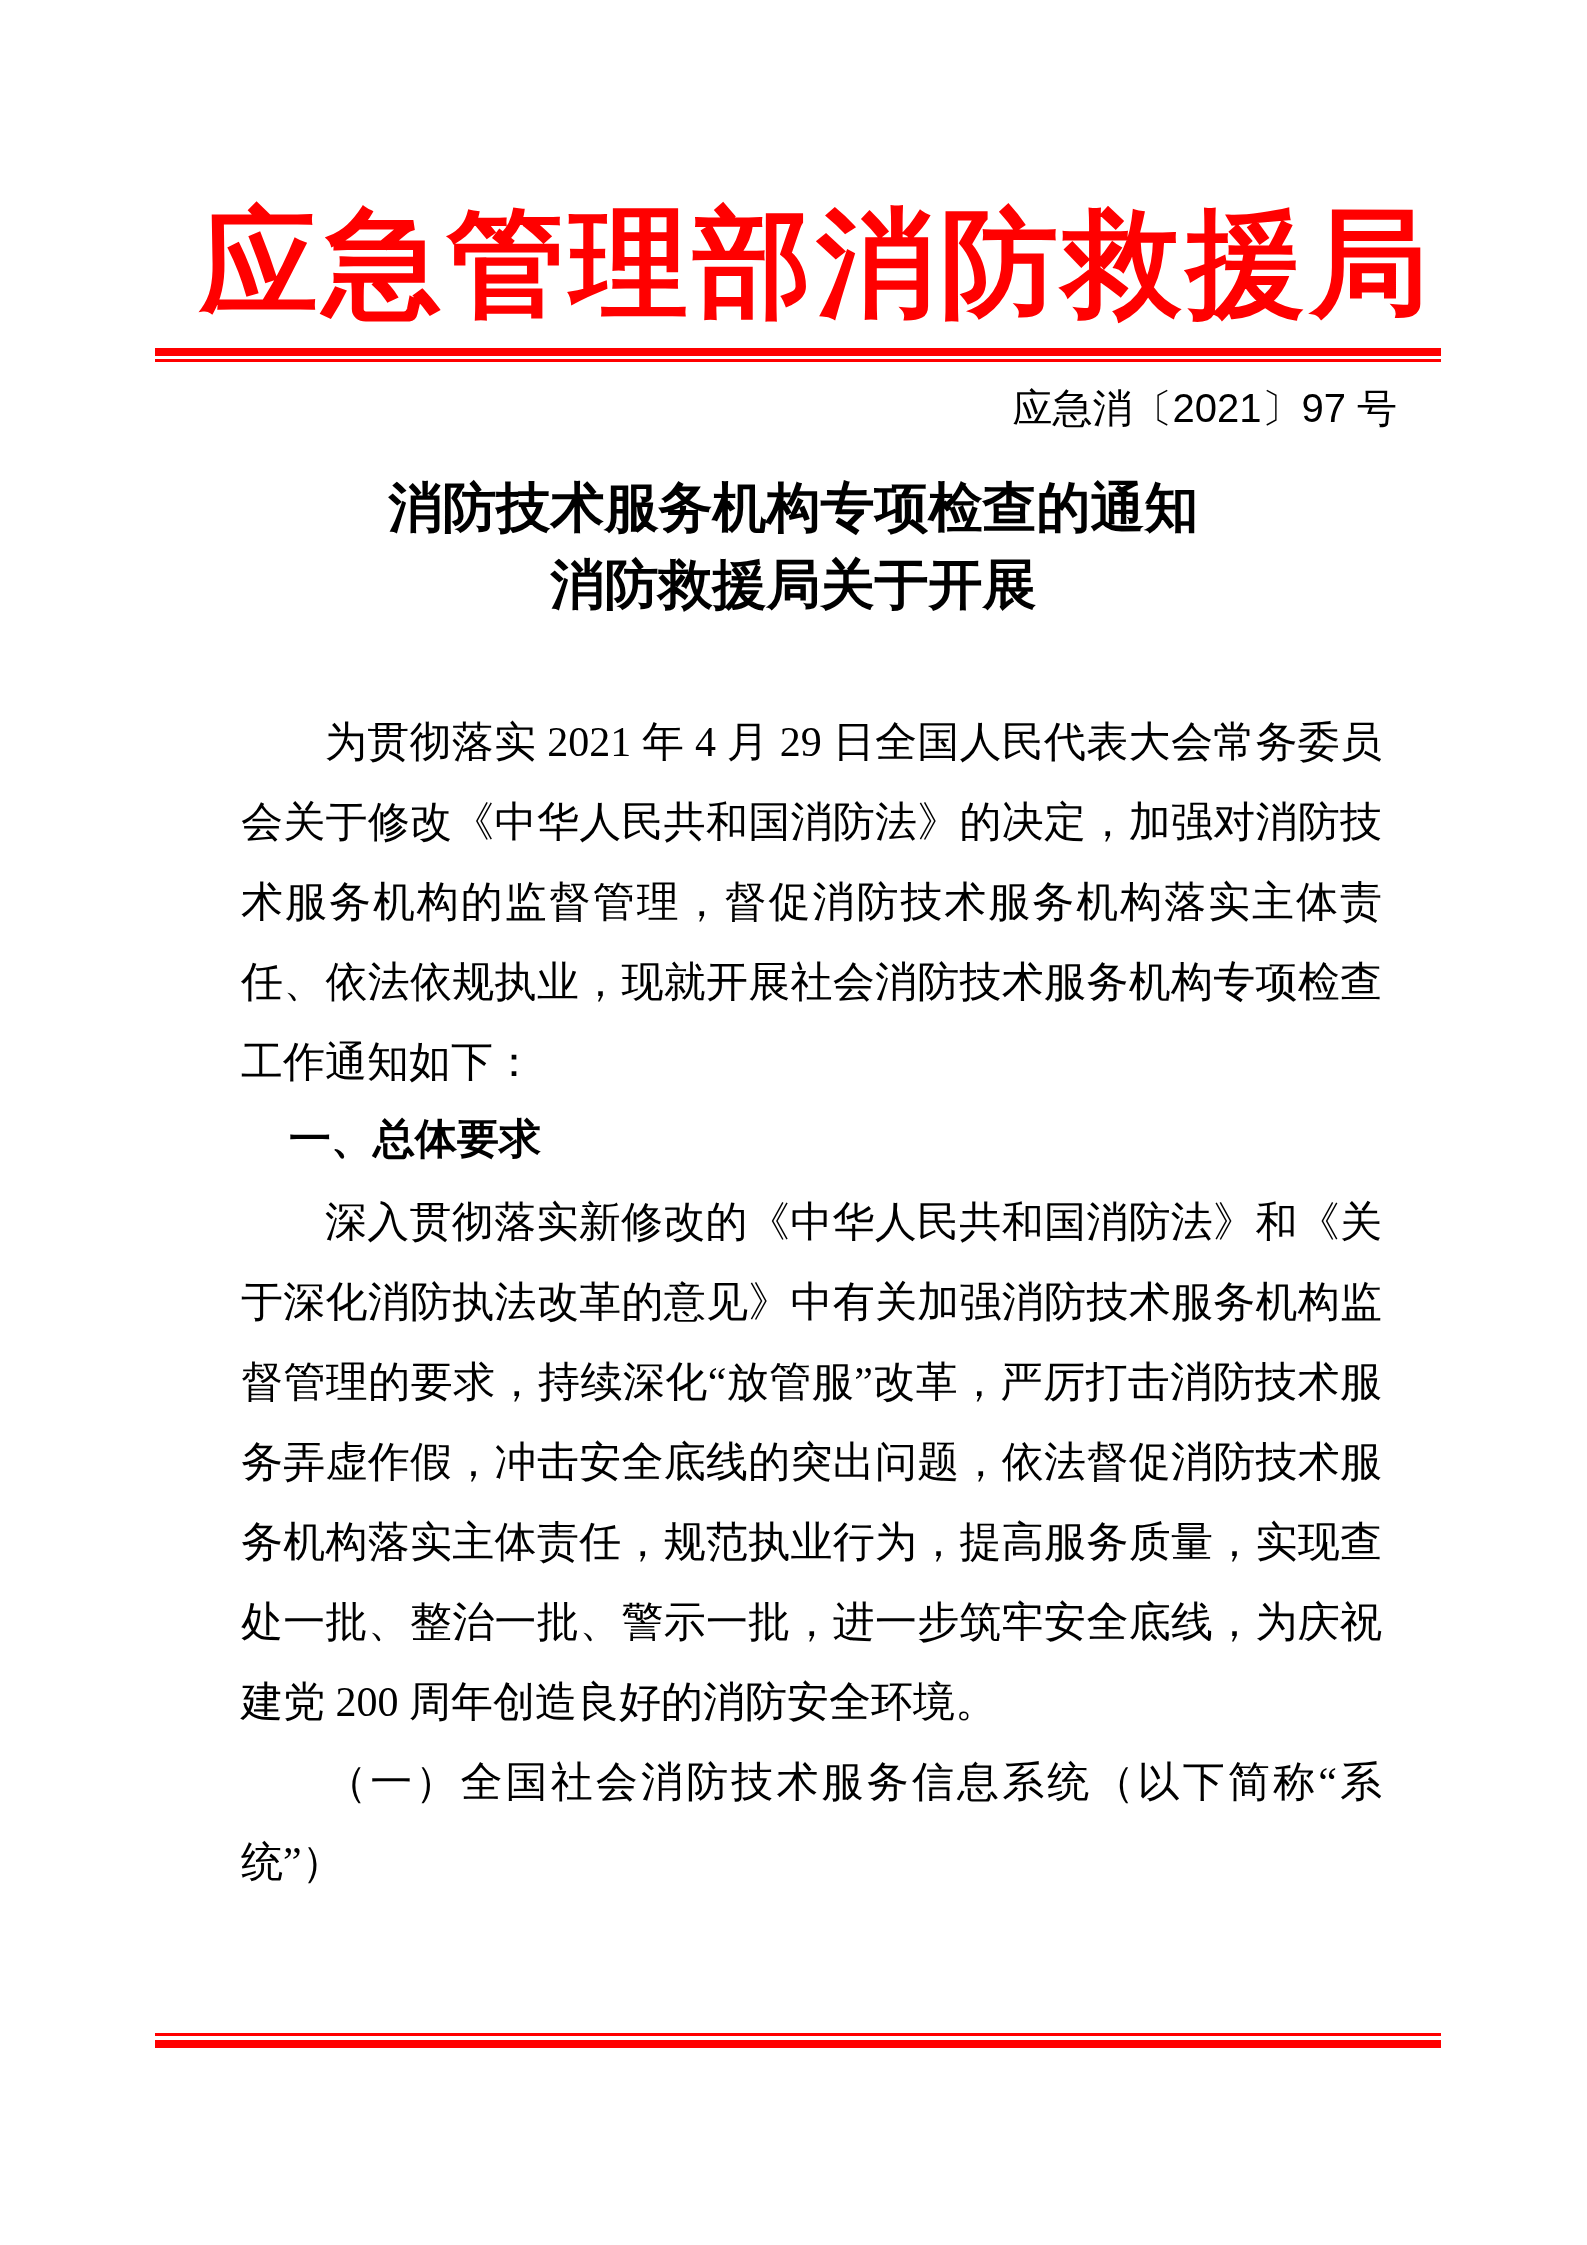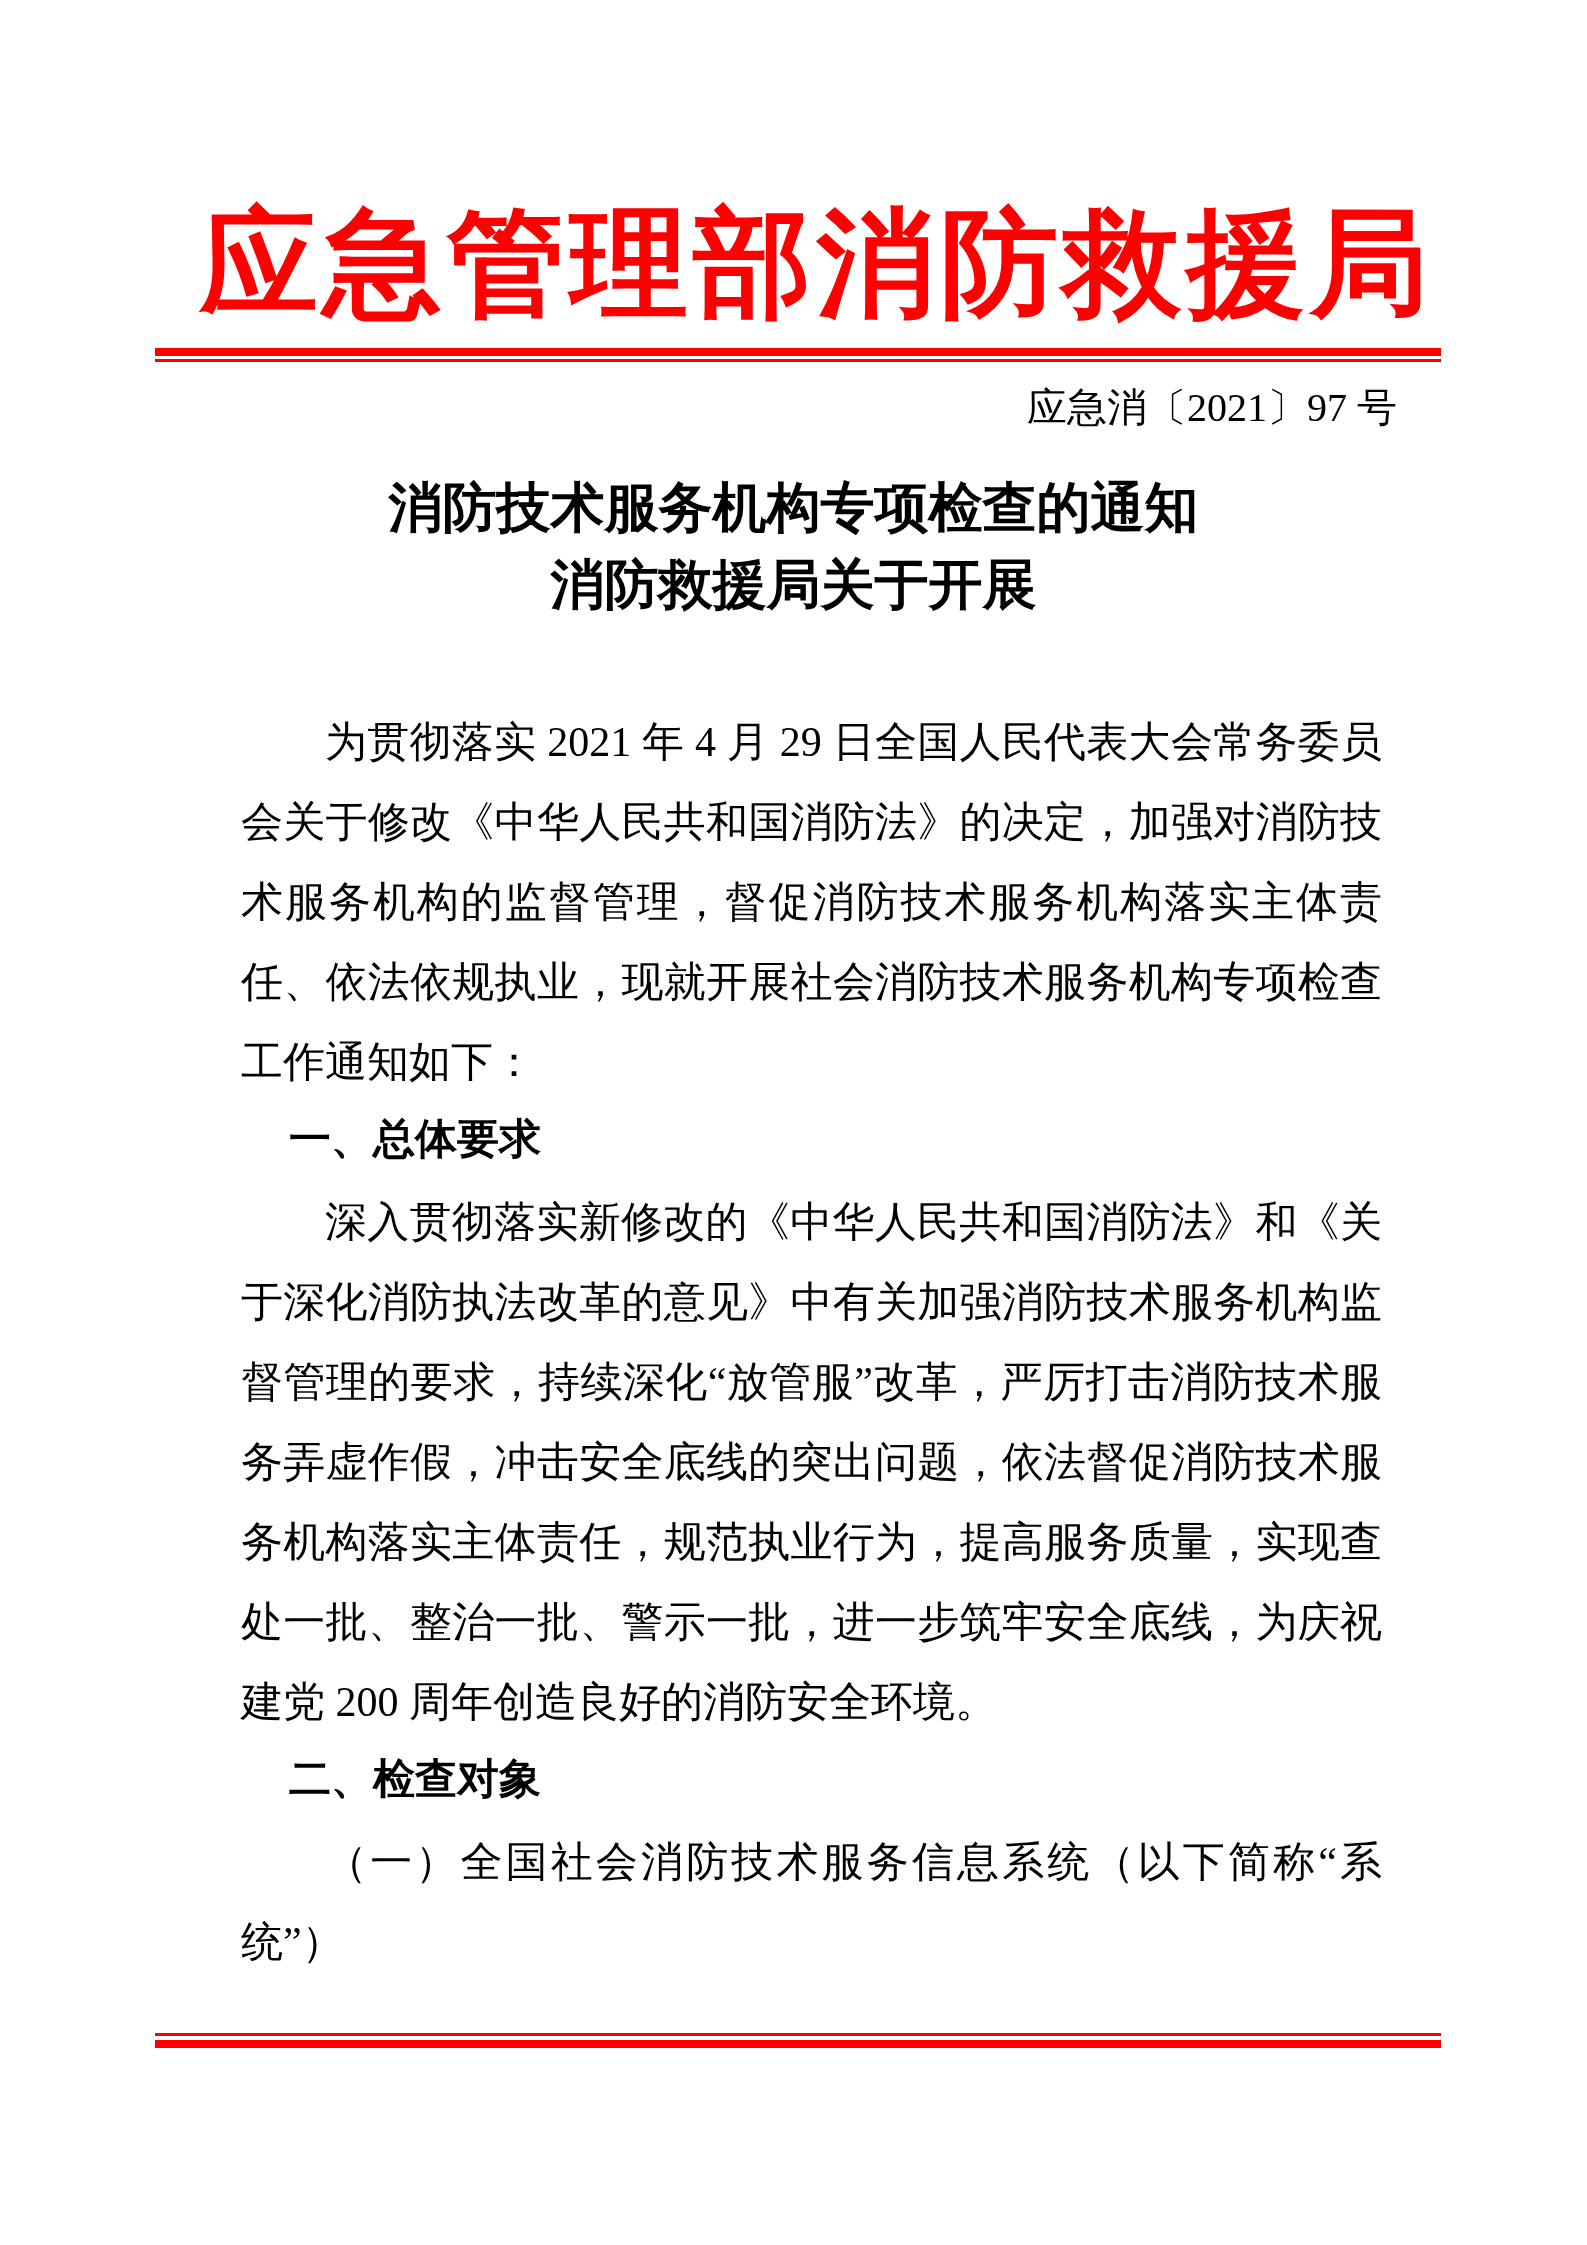--- a/index.html
+++ b/index.html
@@ -37,21 +37,21 @@
   .bar-gap-bottom { height: 4px; background: transparent; }
 
   .doc-number {
     position: absolute;
     left: 200px;
     top: 382px;
     width: 1197px;
     text-align: right;
     font-size: 40px;
     line-height: 52px;
-    font-family: Liberation Serif, serif;
+    font-family: Liberation Sans, sans-serif;
   }
   .doc-title {
     position: absolute;
     left: 200px;
     top: 470px;
     width: 1187px;
     text-align: center;
     font-size: 54px;
     line-height: 77px;
     font-weight: bold;
@@ -104,21 +104,20 @@
   <div class="doc-title">
     <div>消防技术服务机构专项检查的通知</div>
     <div>消防救援局关于开展</div>
   </div>
 
   <div class="body-text">
     <div>
         <div class="para">为贯彻落实 2021 年 4 月 29 日全国人民代表大会常务委员会关于修改《中华人民共和国消防法》的决定，加强对消防技术服务机构的监督管理，督促消防技术服务机构落实主体责任、依法依规执业，现就开展社会消防技术服务机构专项检查工作通知如下：</div>
         <div class="heading">一、总体要求</div>
         <div class="para">深入贯彻落实新修改的《中华人民共和国消防法》和《关于深化消防执法改革的意见》中有关加强消防技术服务机构监督管理的要求，持续深化“放管服”改革，严厉打击消防技术服务弄虚作假，冲击安全底线的突出问题，依法督促消防技术服务机构落实主体责任，规范执业行为，提高服务质量，实现查处一批、整治一批、警示一批，进一步筑牢安全底线，为庆祝建党 200 周年创造良好的消防安全环境。</div>
-        <div class="heading">二、检查对象</div>
         <div class="para">（一）全国社会消防技术服务信息系统（以下简称“系统”）</div>
       </div>
   </div>
 
   <div class="rule-bottom">
     <div class="bar-thin"></div>
     <div class="bar-gap-bottom"></div>
     <div class="bar-thick"></div>
   </div>
 

